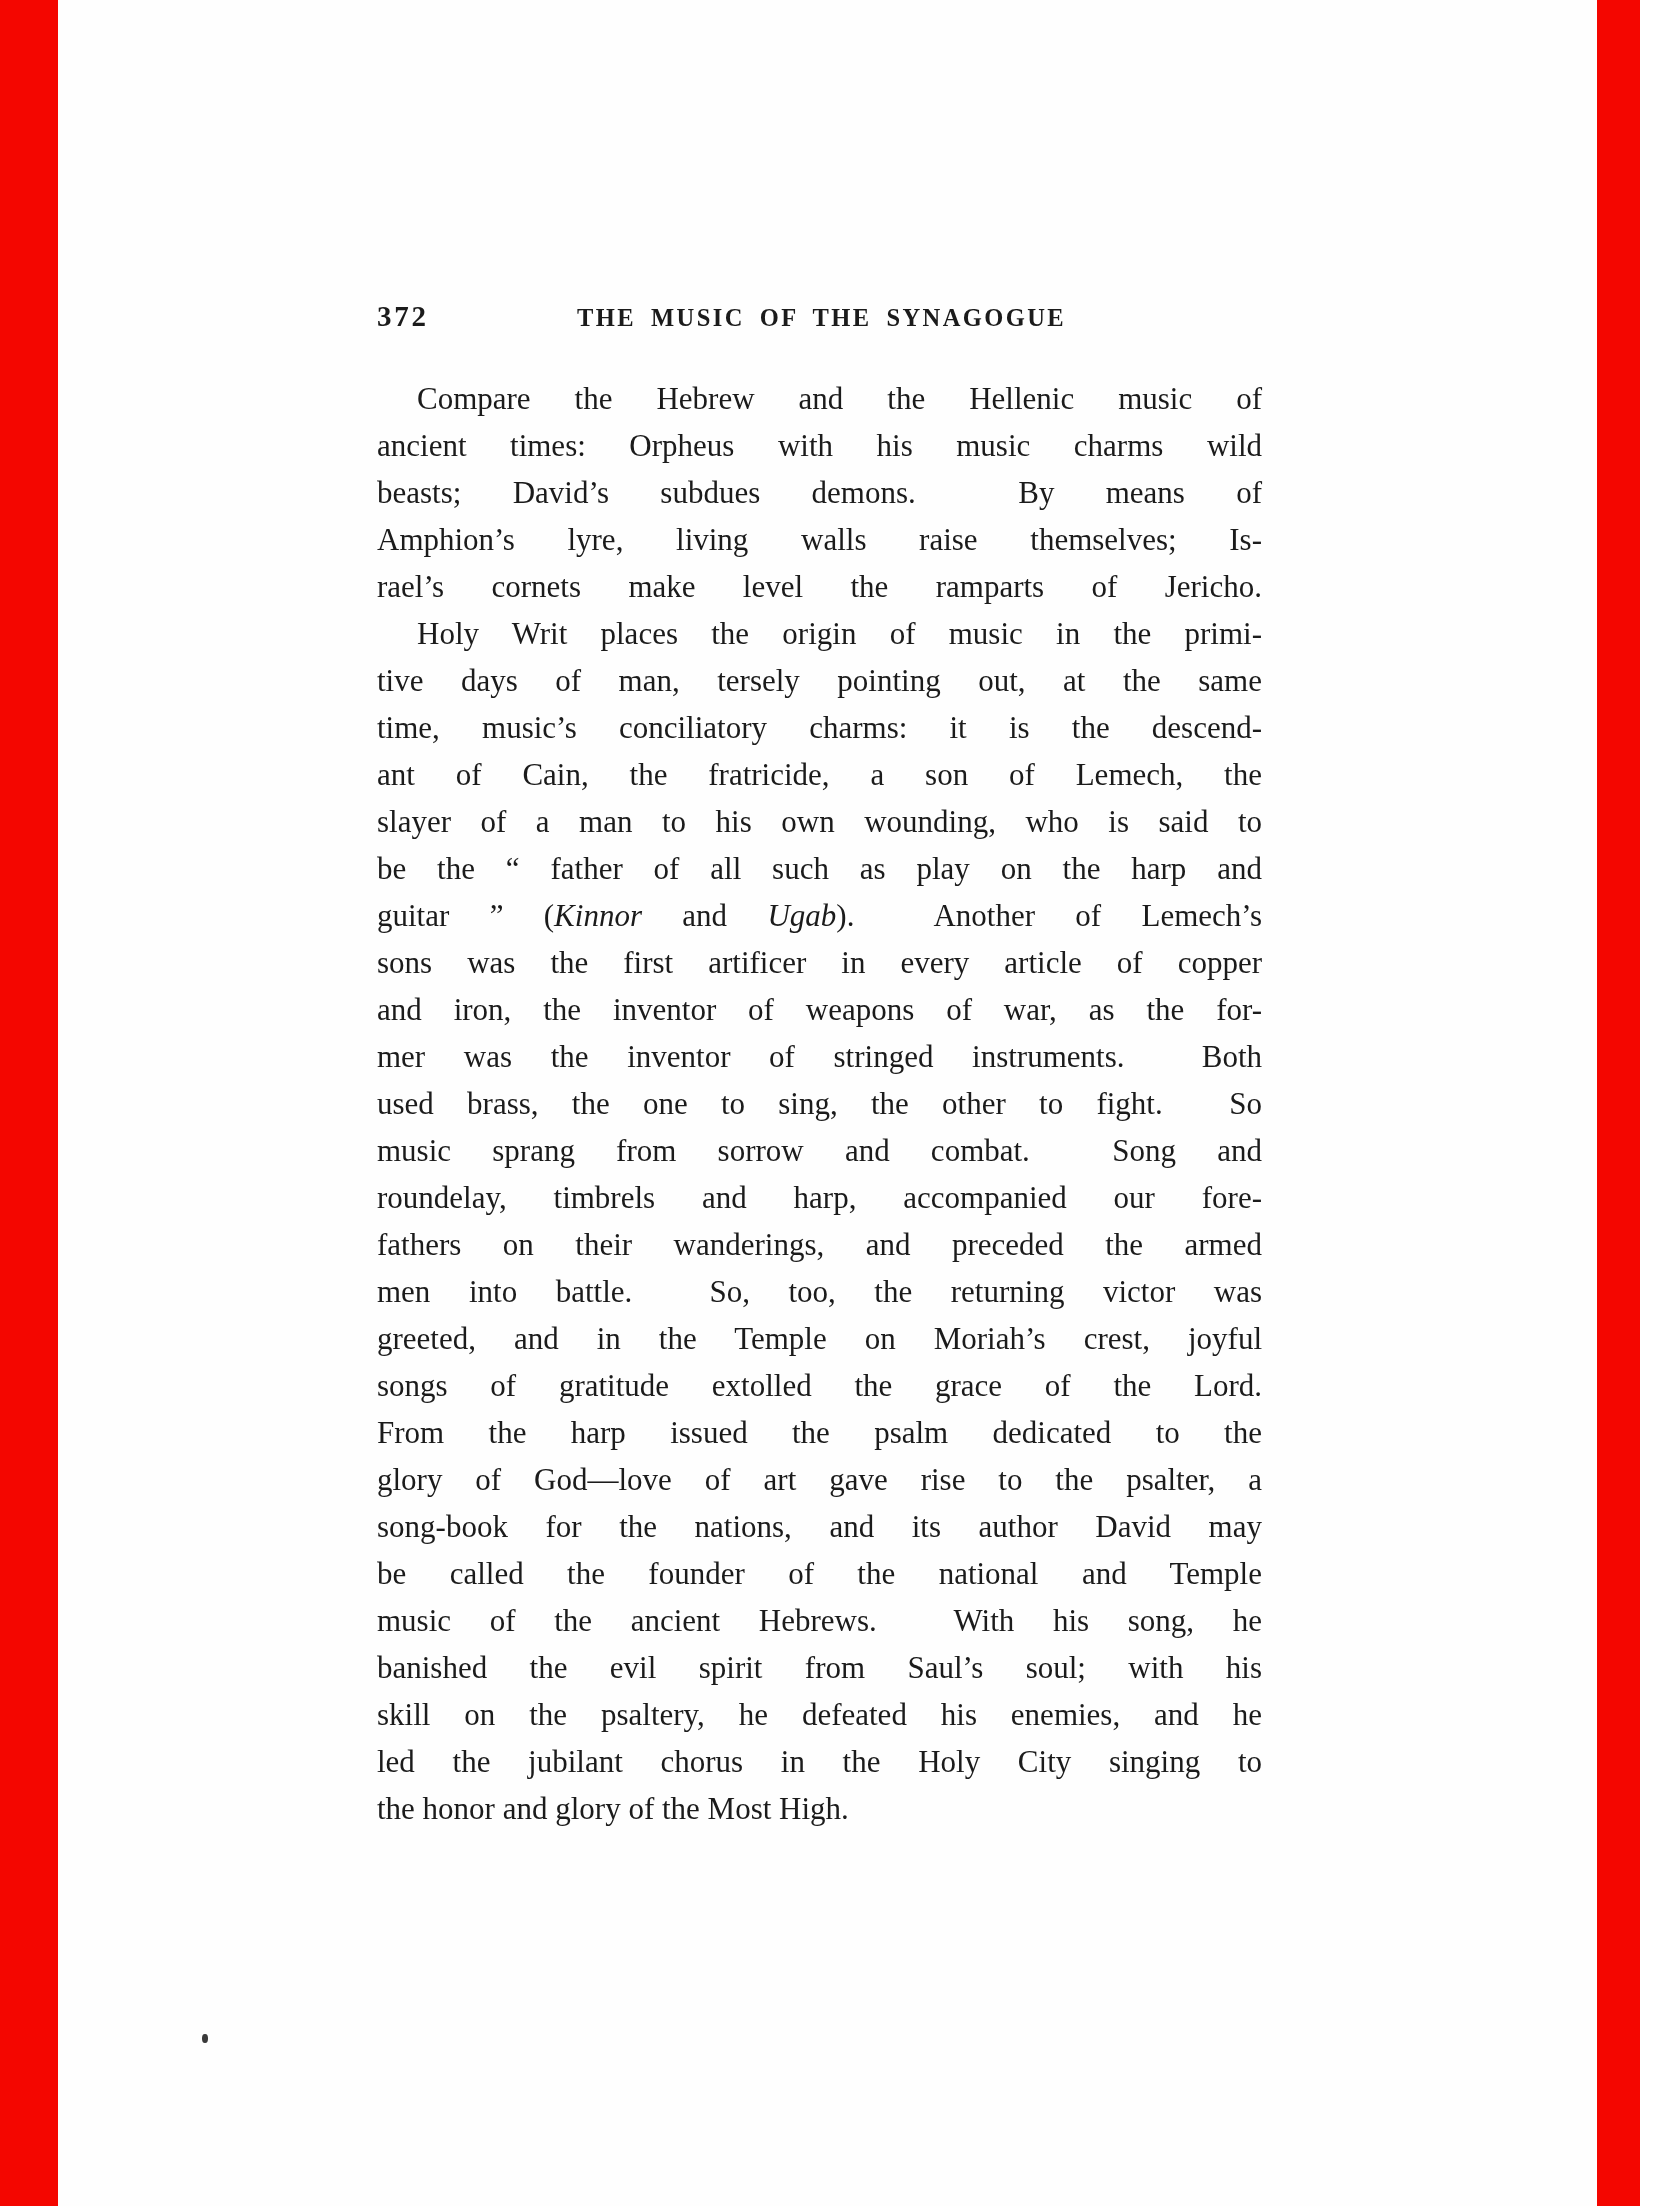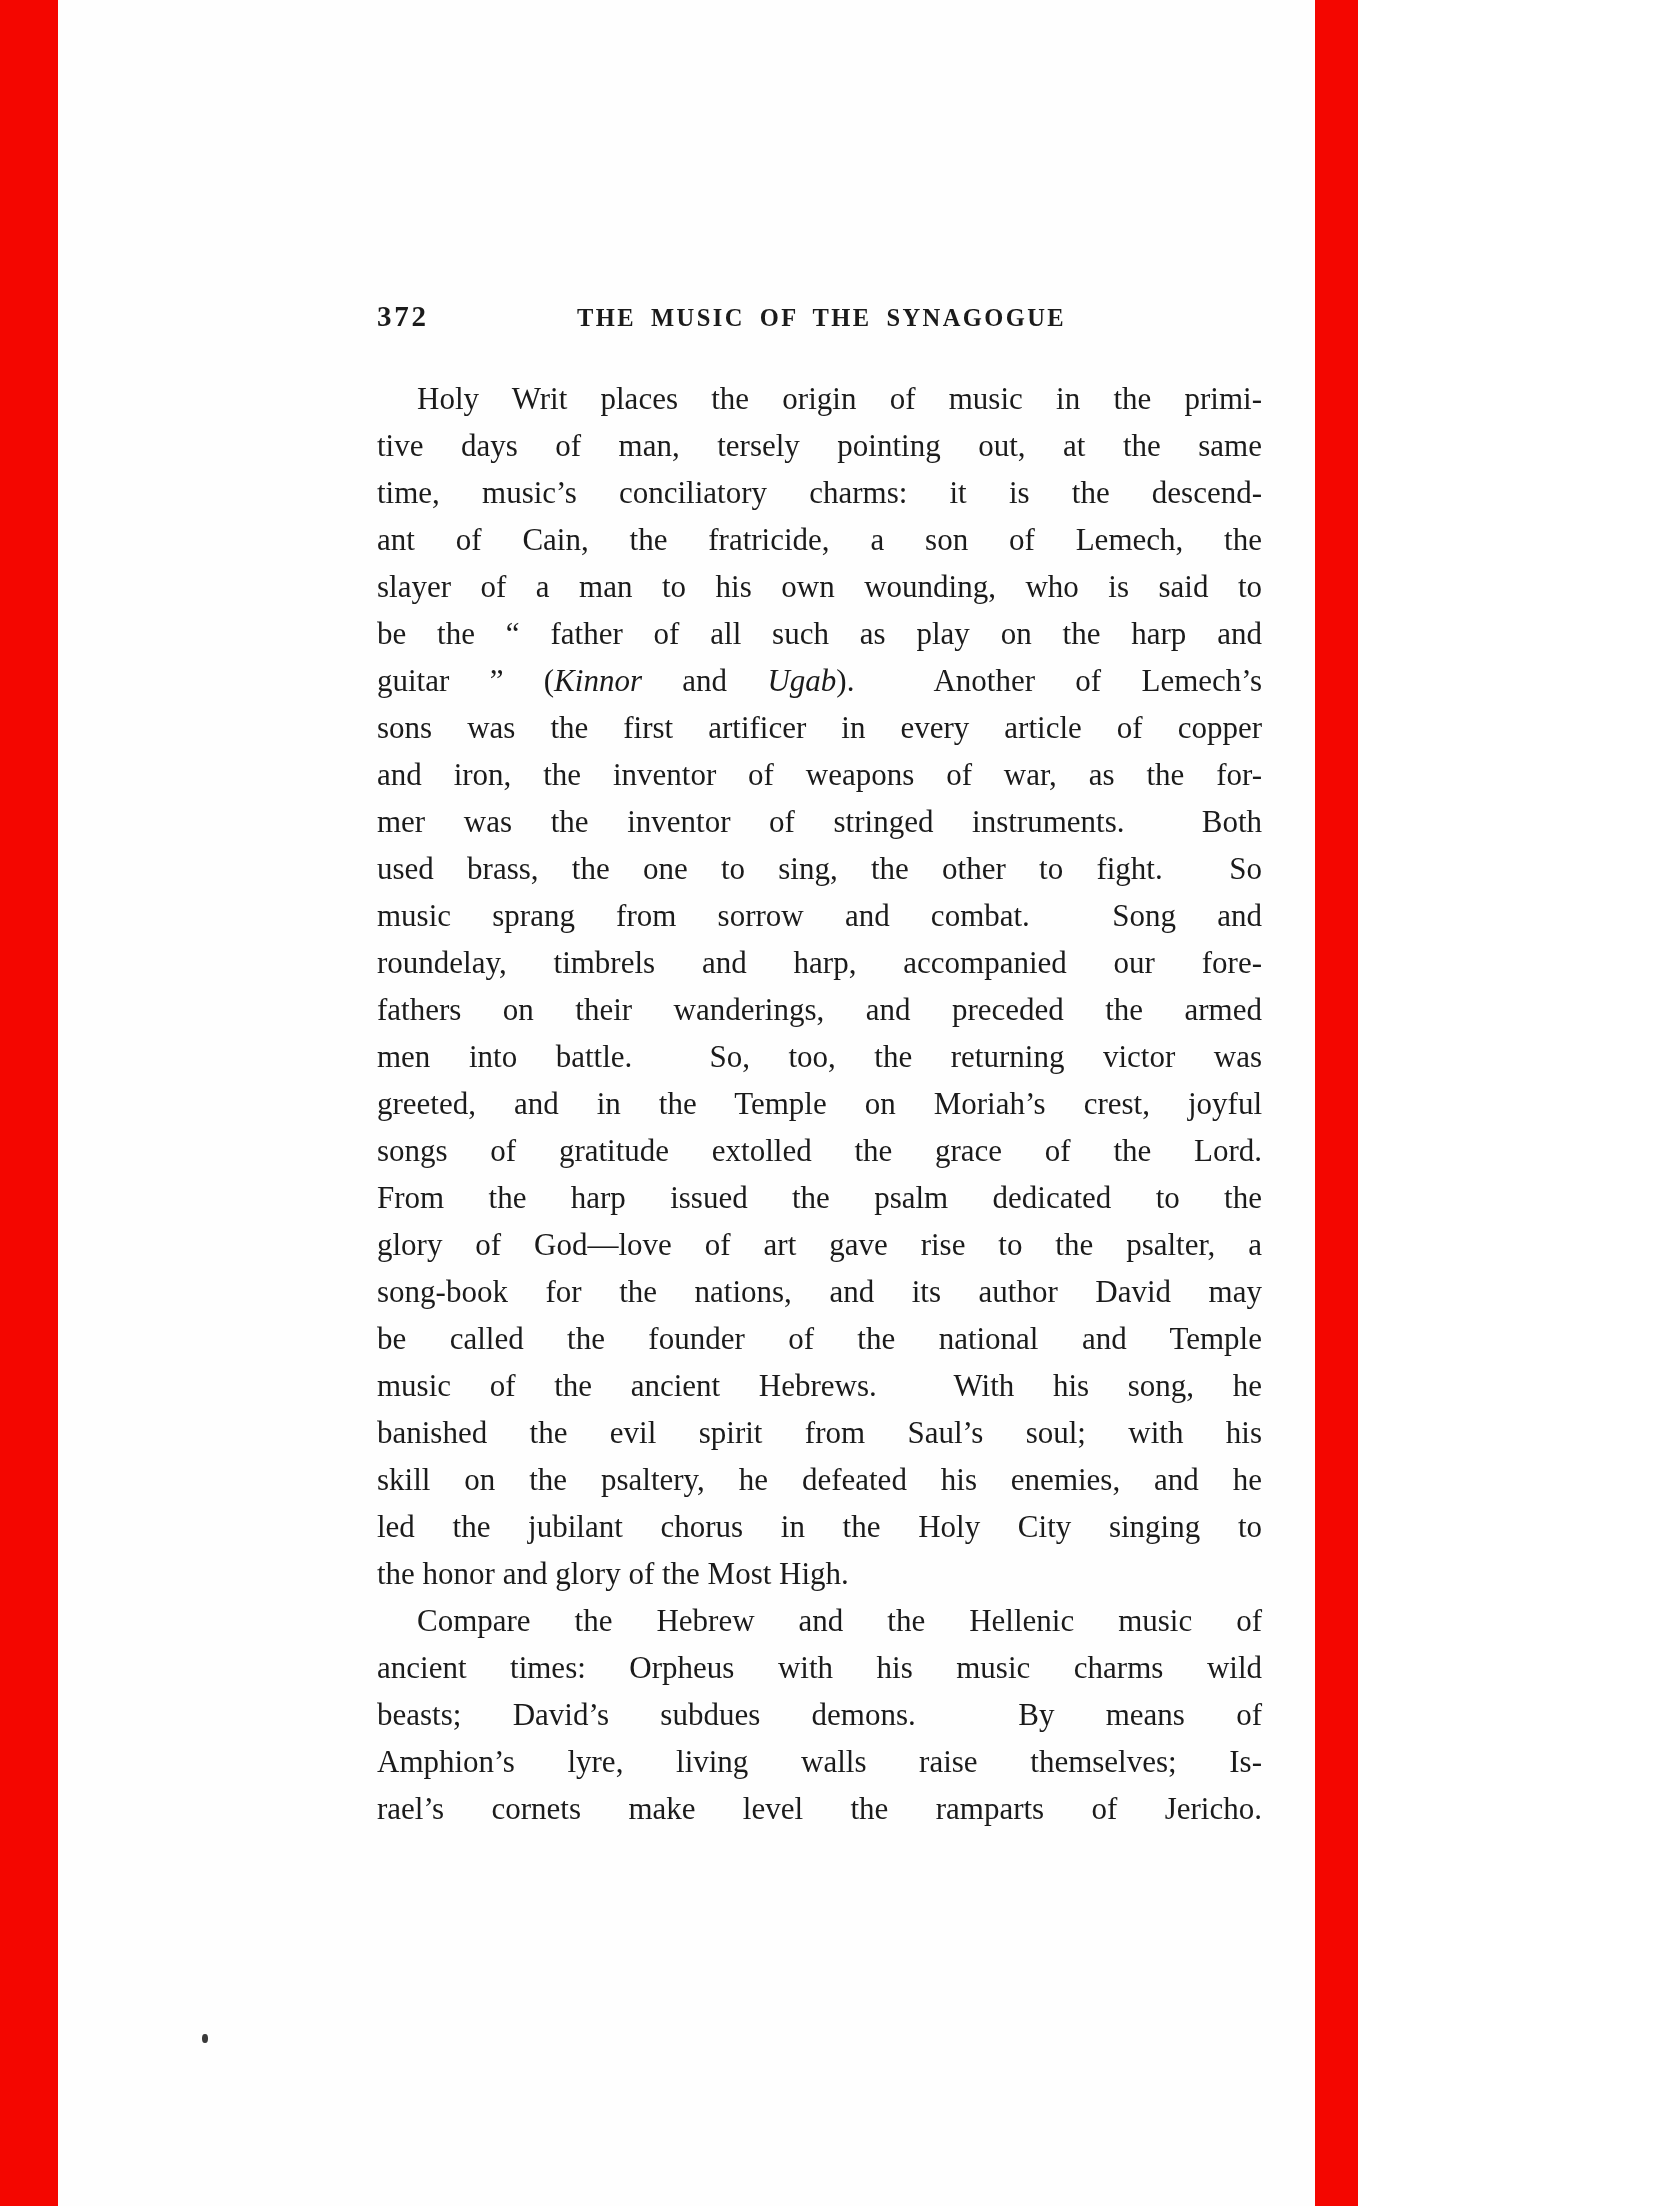--- a/index.html
+++ b/index.html
@@ -2,21 +2,21 @@
 <html style="--edge_band: #f40600; --paper: #fefefe; --ink: #1b1b1b;font-size:15px"><head>
 <meta charset="utf-8">
 <style>
   html, body {
     margin: 0;
     padding: 0;
     background: #ffffff;
   }
   .page {
     position: relative;
-    width: 1358px;
+    width: 1640px;
     height: 2206px;
     background: var(--paper, #fefefe);
     overflow: hidden;
     font-family: "Liberation Serif", serif;
     color: var(--ink, #1b1b1b);
   }
   .edge {
     position: absolute;
     top: 0;
     bottom: 0;
@@ -90,20 +90,27 @@
   <div class="edge edge-left"></div>
   <div class="edge edge-right"></div>
 
   <div class="content">
     <div class="header">
       <span class="page-number">372</span>
       <span class="running-title">THE MUSIC OF THE SYNAGOGUE</span>
     </div>
     <div class="text-block">
         <div class="paragraph">
+          <div class="line indent"><span>Compare the Hebrew and the Hellenic music of</span></div>
+          <div class="line"><span>ancient times: Orpheus with his music charms wild</span></div>
+          <div class="line"><span>beasts; David’s subdues demons.&nbsp; By means of</span></div>
+          <div class="line"><span>Amphion’s lyre, living walls raise themselves; Is-</span></div>
+          <div class="line"><span>rael’s cornets make level the ramparts of Jericho.</span></div>
+        </div>
+        <div class="paragraph">
           <div class="line indent"><span>Holy Writ places the origin of music in the primi-</span></div>
           <div class="line"><span>tive days of man, tersely pointing out, at the same</span></div>
           <div class="line"><span>time, music’s conciliatory charms: it is the descend-</span></div>
           <div class="line"><span>ant of Cain, the fratricide, a son of Lemech, the</span></div>
           <div class="line"><span>slayer of a man to his own wounding, who is said to</span></div>
           <div class="line"><span>be the “ father of all such as play on the harp and</span></div>
           <div class="line"><span>guitar ” (</span><span class="italic">Kinnor</span><span> and </span><span class="italic">Ugab</span><span>).&nbsp; Another of Lemech’s</span></div>
           <div class="line"><span>sons was the first artificer in every article of copper</span></div>
           <div class="line"><span>and iron, the inventor of weapons of war, as the for-</span></div>
           <div class="line"><span>mer was the inventor of stringed instruments.&nbsp; Both</span></div>
@@ -117,25 +124,18 @@
           <div class="line"><span>From the harp issued the psalm dedicated to the</span></div>
           <div class="line"><span>glory of God—love of art gave rise to the psalter, a</span></div>
           <div class="line"><span>song-book for the nations, and its author David may</span></div>
           <div class="line"><span>be called the founder of the national and Temple</span></div>
           <div class="line"><span>music of the ancient Hebrews.&nbsp; With his song, he</span></div>
           <div class="line"><span>banished the evil spirit from Saul’s soul; with his</span></div>
           <div class="line"><span>skill on the psaltery, he defeated his enemies, and he</span></div>
           <div class="line"><span>led the jubilant chorus in the Holy City singing to</span></div>
           <div class="line flush-left"><span>the honor and glory of the Most High.</span></div>
         </div>
-        <div class="paragraph">
-          <div class="line indent"><span>Compare the Hebrew and the Hellenic music of</span></div>
-          <div class="line"><span>ancient times: Orpheus with his music charms wild</span></div>
-          <div class="line"><span>beasts; David’s subdues demons.&nbsp; By means of</span></div>
-          <div class="line"><span>Amphion’s lyre, living walls raise themselves; Is-</span></div>
-          <div class="line"><span>rael’s cornets make level the ramparts of Jericho.</span></div>
-        </div>
       </div>
   </div>
 
   <div class="ink-speck"></div>
 </div>
 
 
 </body></html>

